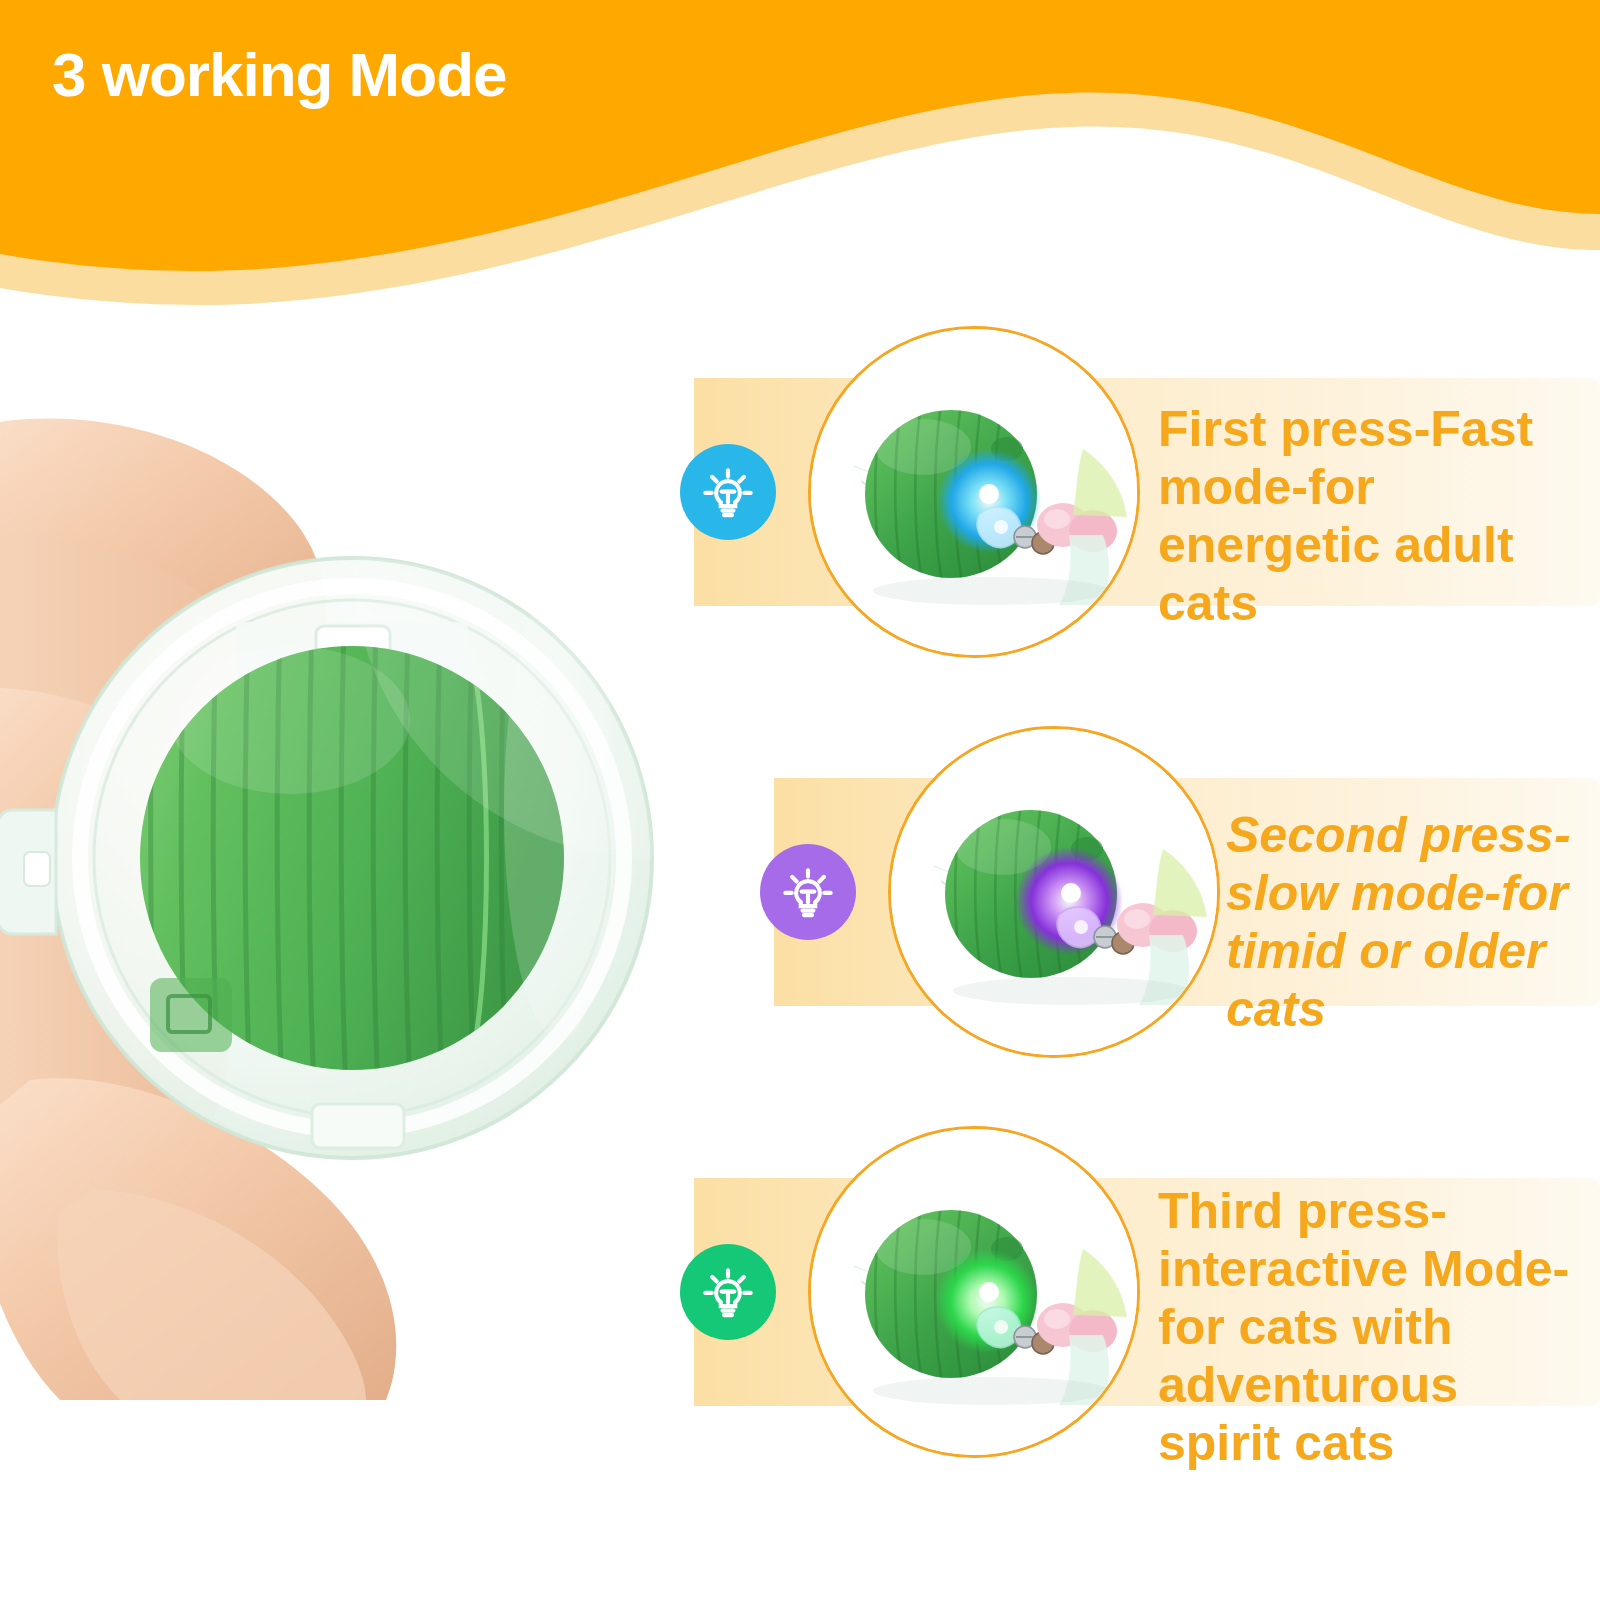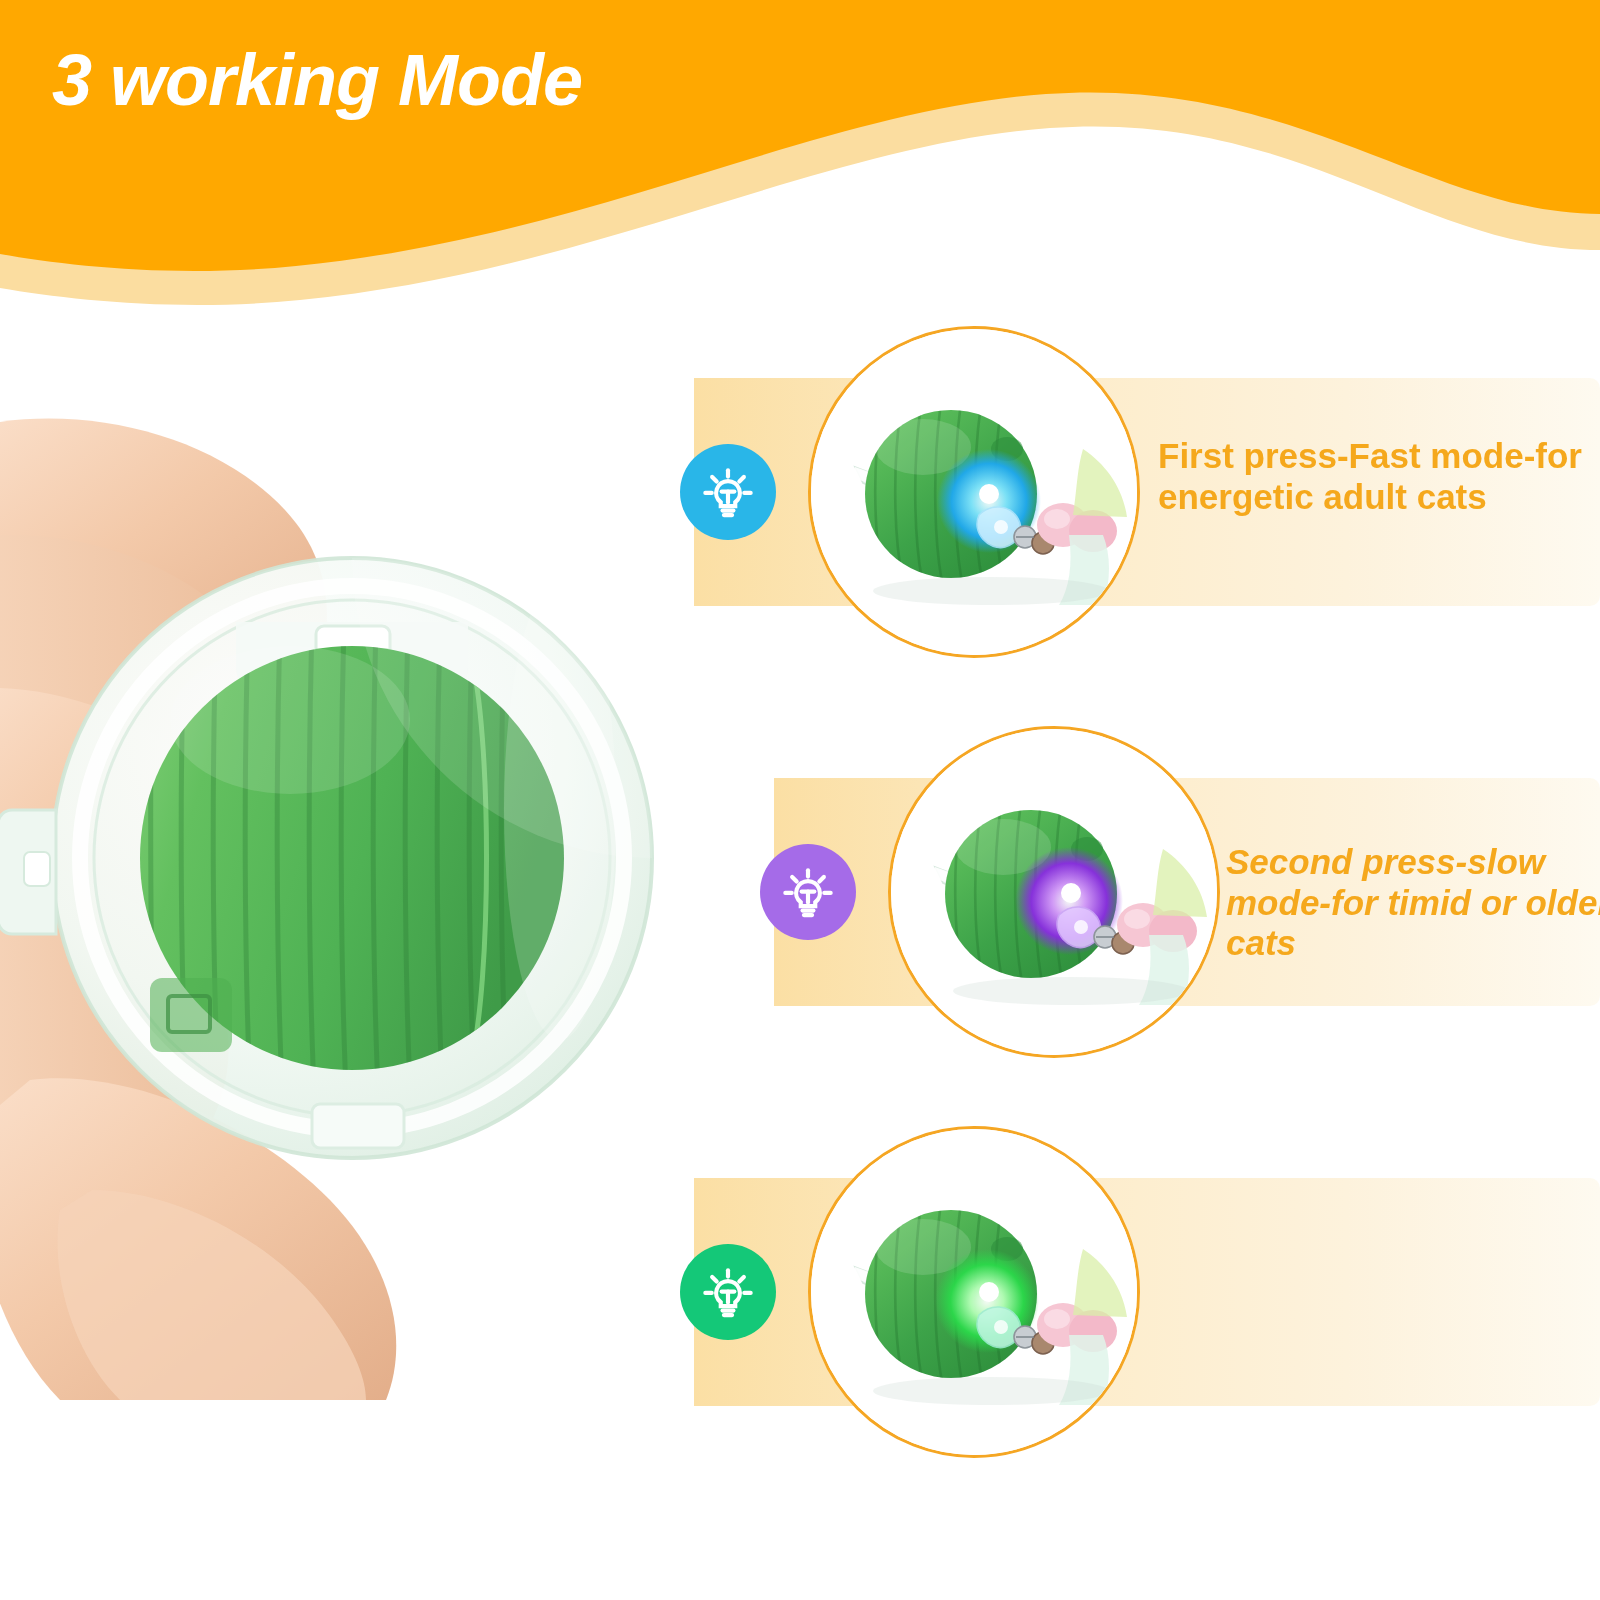--- a/index.html
+++ b/index.html
@@ -25,28 +25,27 @@
     width: 1600px;
     height: 340px;
     overflow: hidden;
   }
   .header-wrap svg { display: block; }
 
   .header-title {
     position: absolute;
     left: 52px;
     top: 44px;
-    font-size: 72px;
+    font-size: 62px;
     font-weight: 700;
     color: #ffffff;
     letter-spacing: -1px;
     line-height: 1;
     white-space: nowrap;
     z-index: 4;
-    font-style: italic;
   }
 
   
   .hero-photo {
     position: absolute;
     left: 0px;
     top: 390px;
     width: 740px;
     height: 1010px;
   }
@@ -116,26 +115,25 @@
     box-sizing: border-box;
   }
   .photo-circle svg { display: block; }
 
   
   .mode-caption {
     position: absolute;
     top: 78px;
     left: 482px;
     width: 430px;
-    font-size: 35px;
+    font-size: 50px;
     font-weight: 700;
     line-height: 1.16;
     color: #F5A81C;
     z-index: 6;
-    margin-top: 36px;
   }
   .mode-row.row-1 .mode-caption { left: 470px; width: 390px; top: 84px; }
   .mode-row.row-2 .mode-caption { top: 60px; left: 482px; width: 430px; }
 </style>
 </head>
 <body>
 
 <div id="page">
 
   <div class="header-wrap">
@@ -490,15 +488,16 @@
           <ellipse cx="246" cy="190" rx="13" ry="10" fill="#FBE0E8" opacity="0.8"></ellipse>
         </g>
         <g>
           <path d="M258,206 C262,236 258,260 248,276 L292,276 C300,252 300,226 292,206 Z" fill="#DFF5EA" opacity="0.85"></path>
           <path d="M272,120 C296,136 312,160 316,188 L262,186 C266,160 266,140 272,120 Z" fill="#D9EFA8" opacity="0.75"></path>
         </g>
         <ellipse cx="180" cy="262" rx="118" ry="14" fill="#C9D9CF" opacity="0.28"></ellipse>
       </svg>
     </div>
 
+    <div class="mode-caption">Third press-interactive Mode-for cats with adventurous spirit cats</div>
   </div>
 
 </div>
 
 </body></html>

